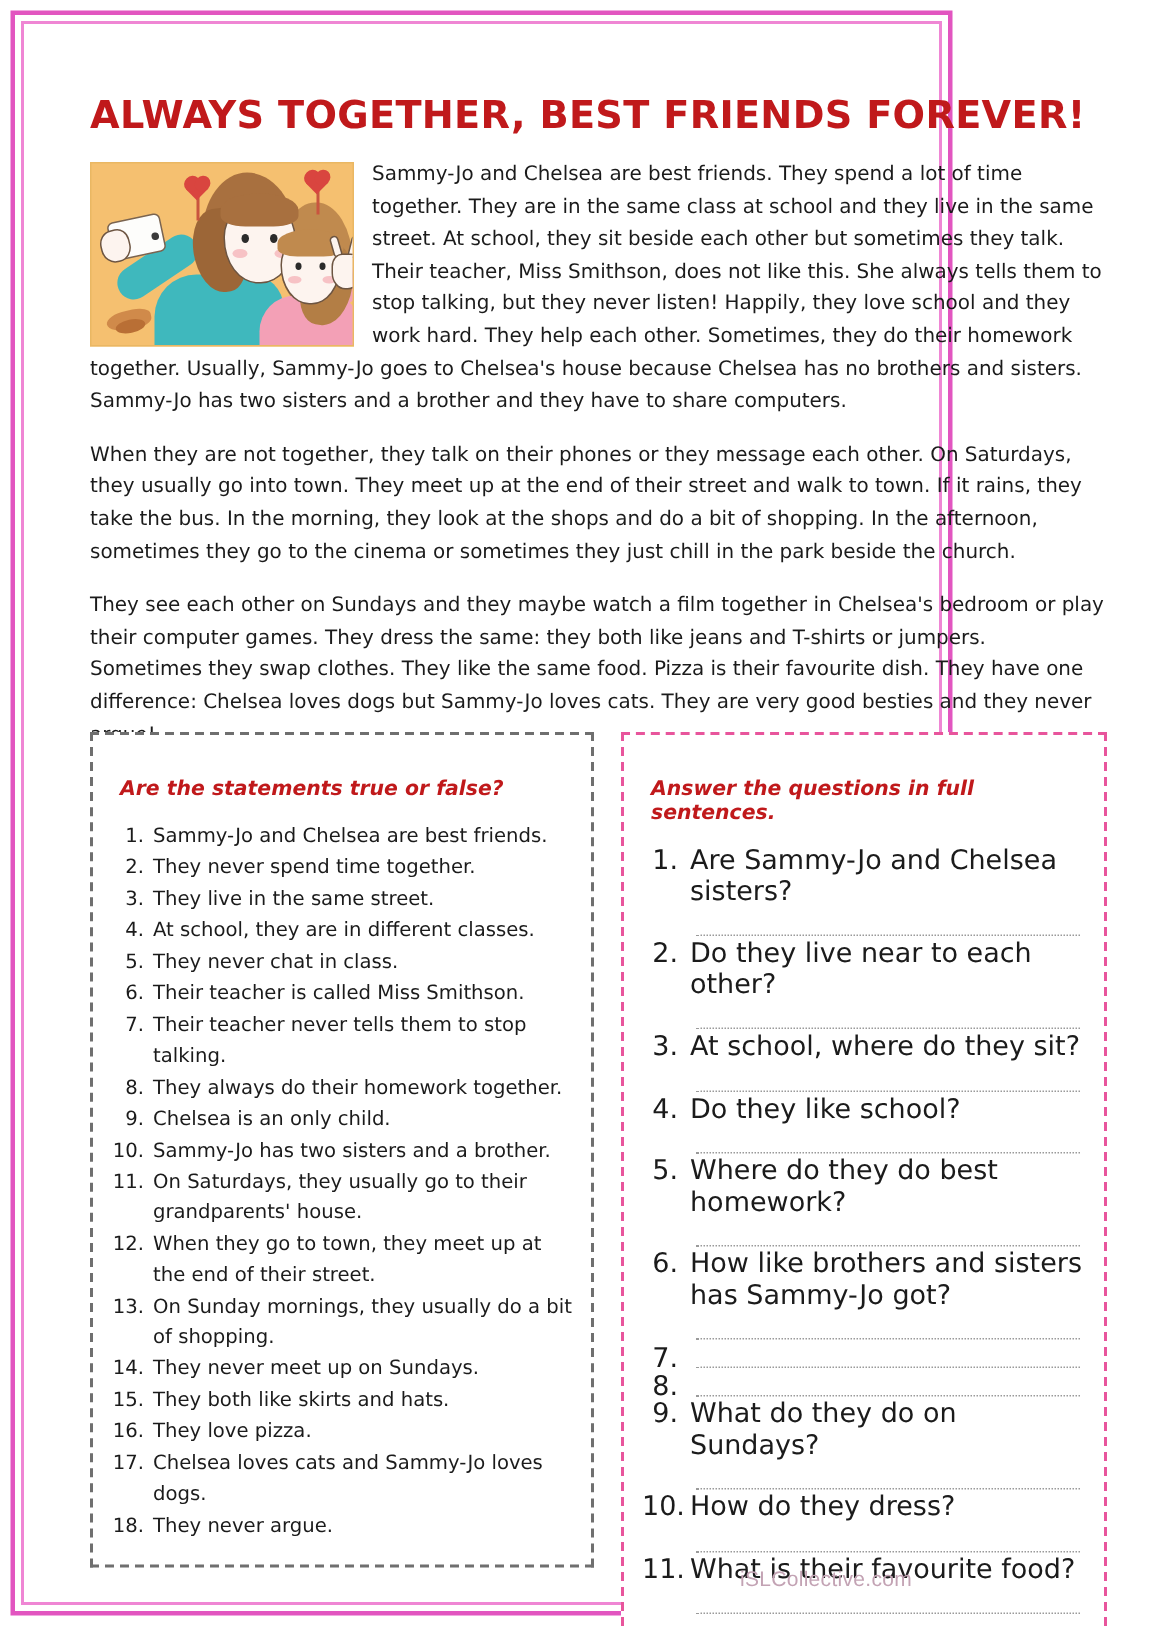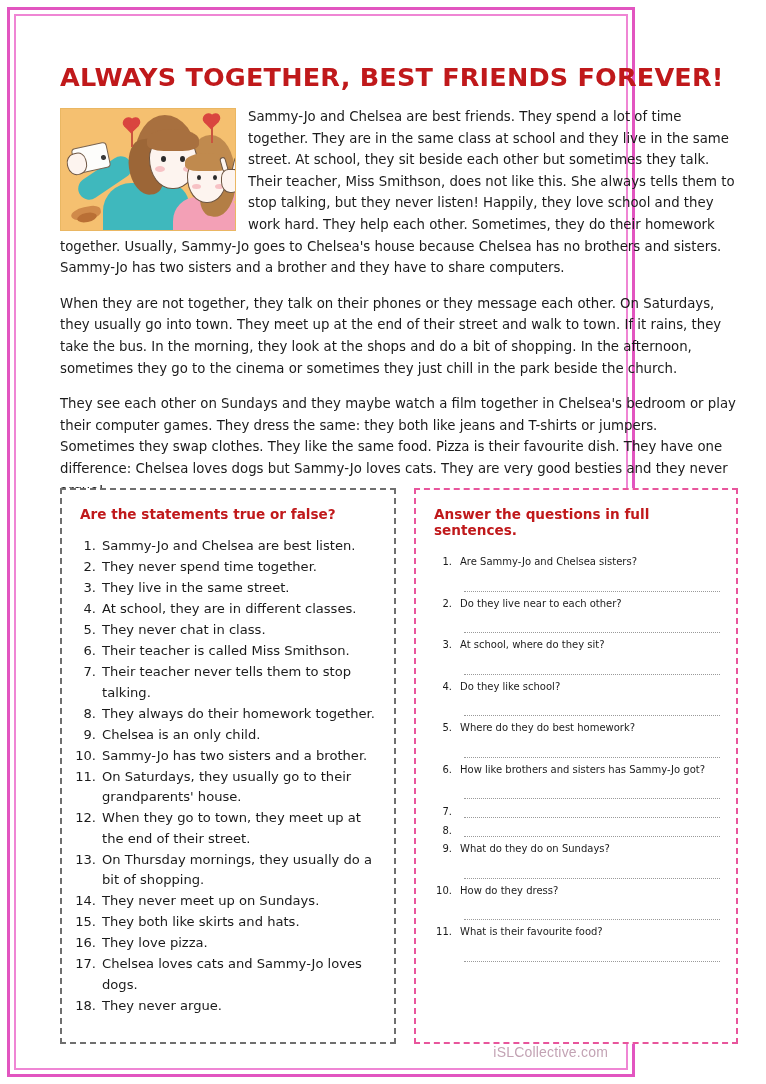--- a/index.html
+++ b/index.html
@@ -219,22 +219,23 @@
     min-height: 556px;
   }
   .box-right {
     width: 324px;
     border: 2px dashed #e8559c;
     min-height: 556px;
   }
   .ex-heading {
     color: #c0191b;
     font-weight: bold;
+    font-style: italic;
     font-size: 13.6px;
-    margin: 4px 0 14px 6px;
+    margin: 16px 0 14px 6px;
   }
   ol.items {
     margin: 0; padding: 0; list-style: none;
     counter-reset: it;
   }
   ol.items > li {
     counter-increment: it;
     position: relative;
     padding-left: 28px;
     color: #1b1b1b;
@@ -247,21 +248,21 @@
     position: absolute;
     left: 0; top: 0;
     width: 22px;
     text-align: right;
   }
   ol.qitems > li {
     counter-increment: it;
     position: relative;
     padding-left: 32px;
     color: #1b1b1b;
-    font-size: 10px;
+    font-size: 18px;
     line-height: 20.5px;
     margin-bottom: 2px;
   }
   ol.qitems { margin: 0; padding: 0; list-style: none; counter-reset: it; }
   ol.qitems > li::before {
     content: counter(it) ".";
     position: absolute;
     left: 0; top: 0;
     width: 24px;
     text-align: right;
@@ -335,33 +336,33 @@
           <p>Sammy-Jo and Chelsea are best friends. They spend a lot of time together. They are in the same class at school and they live in the same street. At school, they sit beside each other but sometimes they talk. Their teacher, Miss Smithson, does not like this. She always tells them to stop talking, but they never listen! Happily, they love school and they work hard. They help each other. Sometimes, they do their homework together. Usually, Sammy-Jo goes to Chelsea's house because Chelsea has no brothers and sisters. Sammy-Jo has two sisters and a brother and they have to share computers.</p>
           <p>When they are not together, they talk on their phones or they message each other. On Saturdays, they usually go into town. They meet up at the end of their street and walk to town. If it rains, they take the bus. In the morning, they look at the shops and do a bit of shopping. In the afternoon, sometimes they go to the cinema or sometimes they just chill in the park beside the church.</p>
           <p>They see each other on Sundays and they maybe watch a film together in Chelsea's bedroom or play their computer games. They dress the same: they both like jeans and T-shirts or jumpers. Sometimes they swap clothes. They like the same food. Pizza is their favourite dish. They have one difference: Chelsea loves dogs but Sammy-Jo loves cats. They are very good besties and they never argue!</p>
         </div>
 
         <div class="boxes">
 
           <div class="exbox box-left">
             <div class="ex-heading">Are the statements true or false?</div>
             <ol class="items">
-              <li>Sammy-Jo and Chelsea are best listen.</li>
+              <li>Sammy-Jo and Chelsea are best friends.</li>
               <li>They never spend time together.</li>
               <li>They live in the same street.</li>
               <li>At school, they are in different classes.</li>
               <li>They never chat in class.</li>
               <li>Their teacher is called Miss Smithson.</li>
               <li>Their teacher never tells them to stop talking.</li>
               <li>They always do their homework together.</li>
               <li>Chelsea is an only child.</li>
               <li>Sammy-Jo has two sisters and a brother.</li>
               <li>On Saturdays, they usually go to their grandparents' house.</li>
               <li>When they go to town, they meet up at the end of their street.</li>
-              <li>On Thursday mornings, they usually do a bit of shopping.</li>
+              <li>On Sunday mornings, they usually do a bit of shopping.</li>
               <li>They never meet up on Sundays.</li>
               <li>They both like skirts and hats.</li>
               <li>They love pizza.</li>
               <li>Chelsea loves cats and Sammy-Jo loves dogs.</li>
               <li>They never argue.</li>
             </ol>
           </div>
 
           <div class="exbox box-right">
             <div class="ex-heading">Answer the questions in full sentences.</div>

